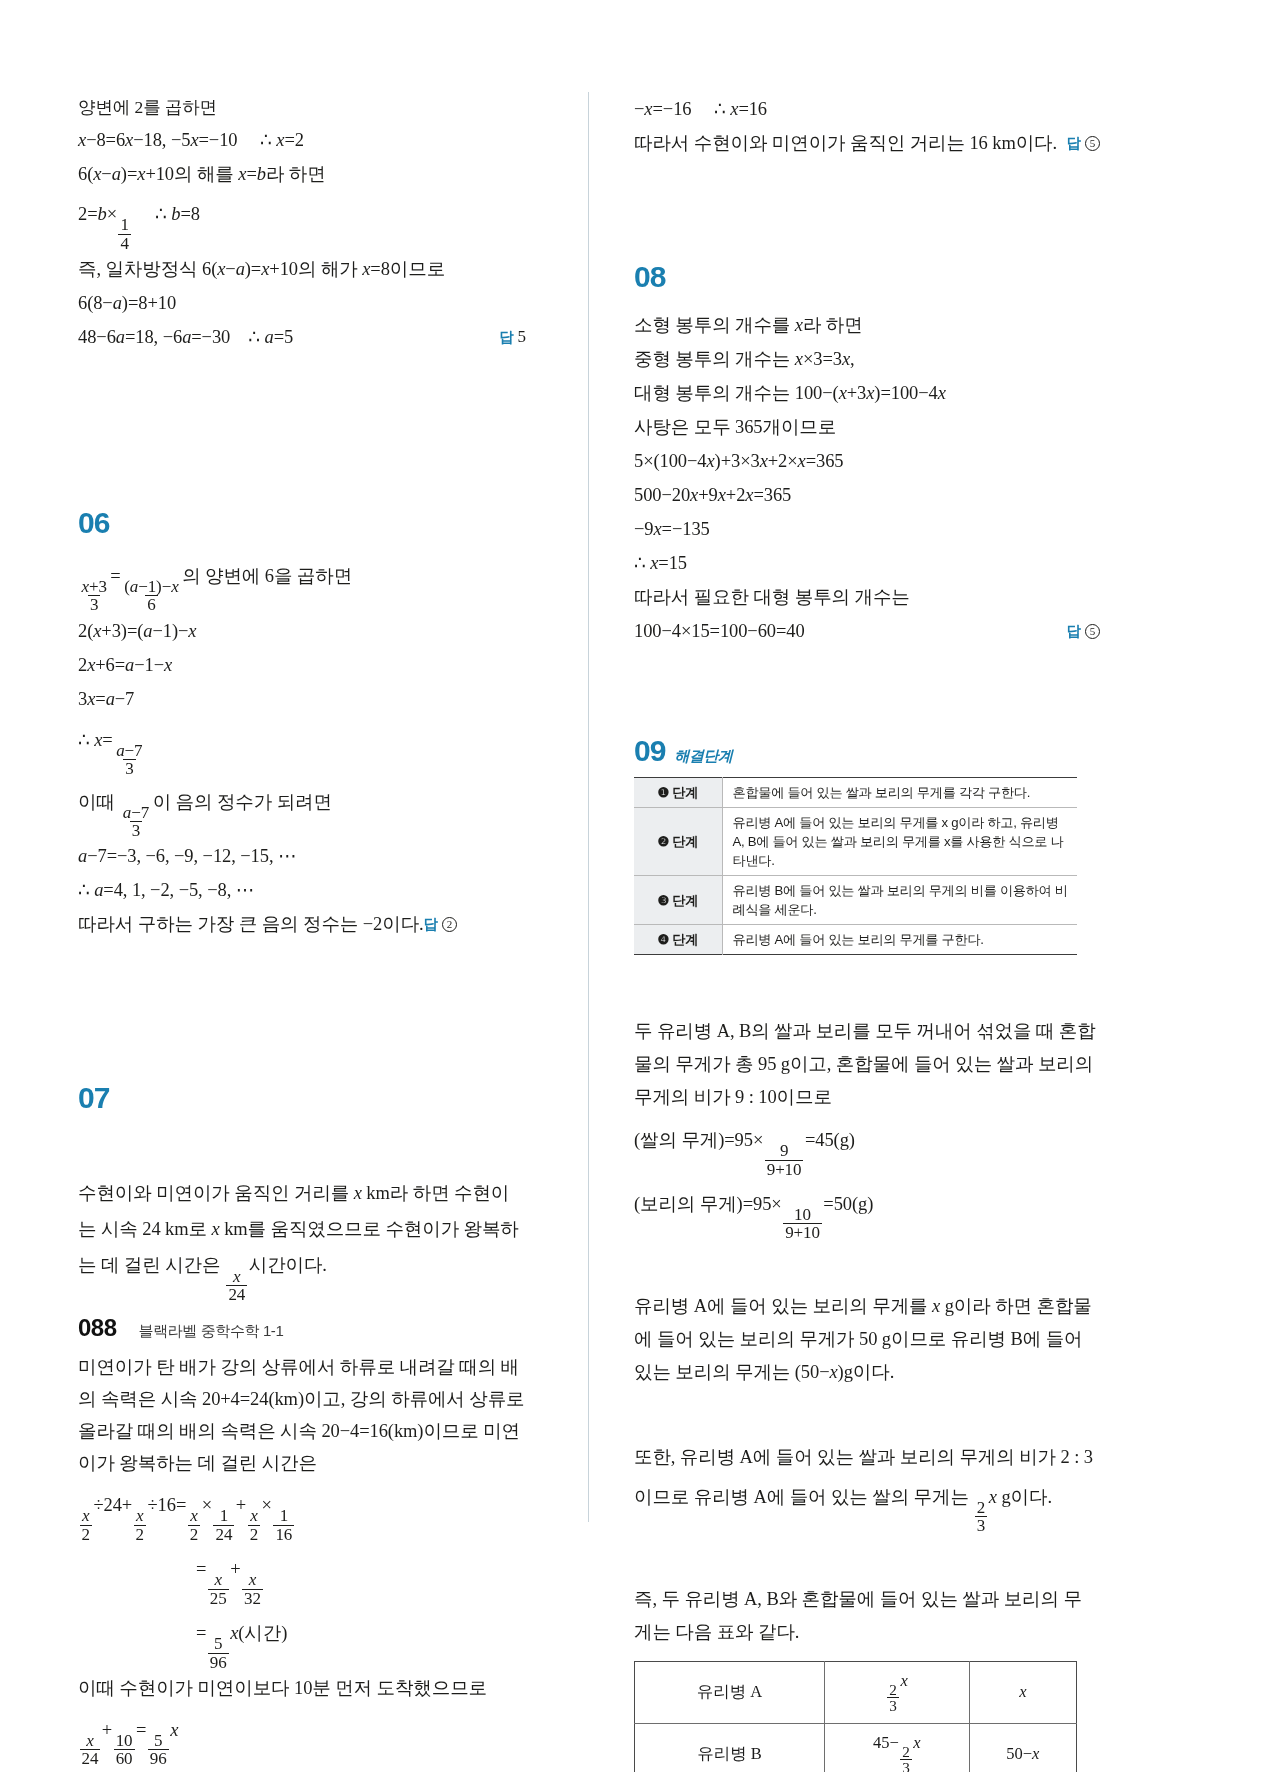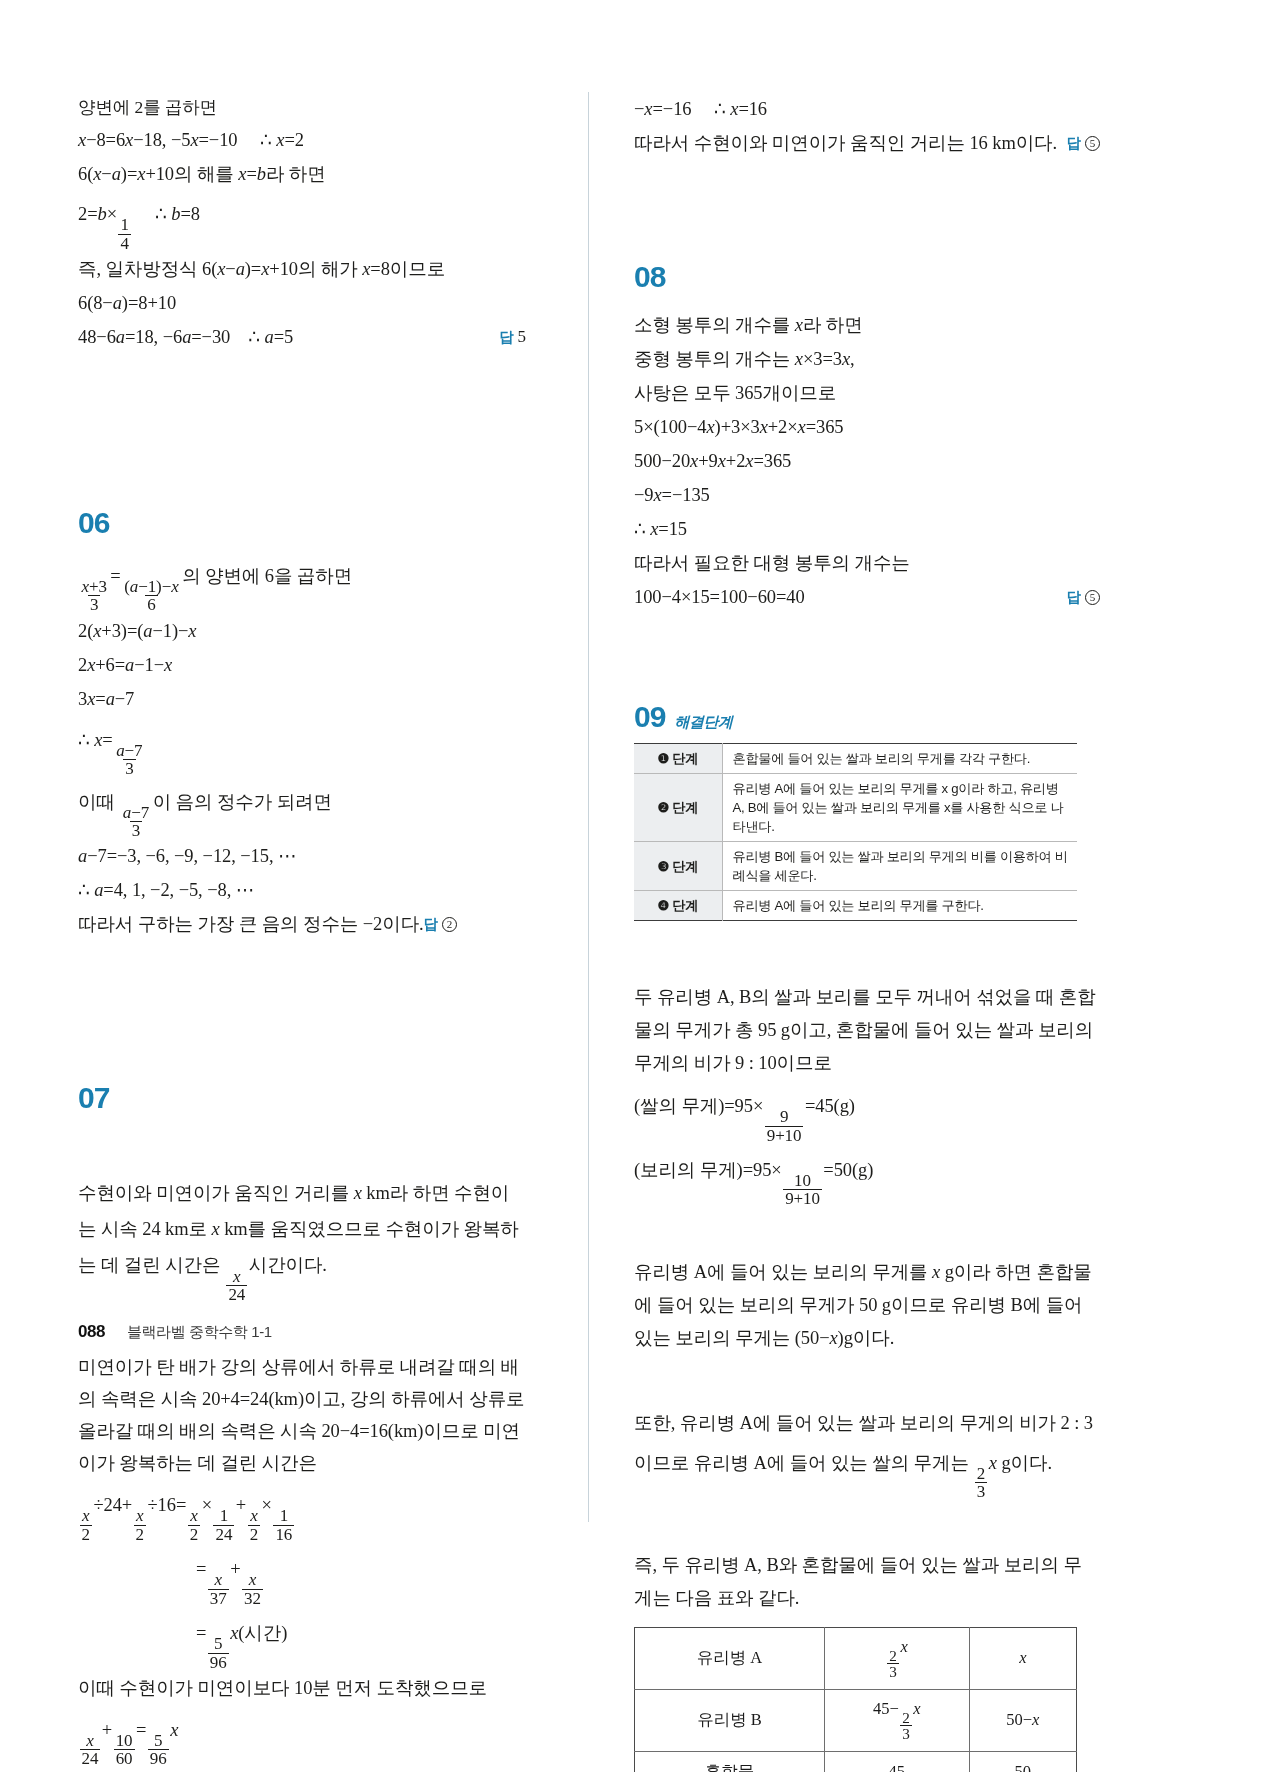--- a/index.html
+++ b/index.html
@@ -163,21 +163,21 @@
     position:absolute;
     left:78px;
     bottom:110px;
     display:flex;
     align-items:baseline;
     gap:22px;
   }
   .folio {
     font-family:"Liberation Sans", sans-serif;
     font-weight:bold;
-    font-size:17px;
+    font-size:24px;
     color:#111;
     letter-spacing:-0.5px;
     margin-top:6px;
   }
   .bookname {
     font-family:"Liberation Sans", sans-serif;
     font-size:15px;
     color:#3a3a3a;
     letter-spacing:-0.4px;
   }
@@ -294,21 +294,21 @@
                 <span class="num"><span class="m">x</span></span>
                 <span class="den">2</span>
               </span>×<span class="frac">
                 <span class="num">1</span>
                 <span class="den">16</span>
               </span>
           </div>
           <div class="line mathline indentR" style="line-height:52px;">
             =<span class="frac">
                 <span class="num"><span class="m">x</span></span>
-                <span class="den">37</span>
+                <span class="den">25</span>
               </span>+<span class="frac">
                 <span class="num"><span class="m">x</span></span>
                 <span class="den">32</span>
               </span>
           </div>
           <div class="line mathline indentR" style="line-height:52px;">
             =<span class="frac">
                 <span class="num">5</span>
                 <span class="den">96</span>
               </span><span class="m">x</span>(시간)
@@ -349,20 +349,21 @@
       </div>
 
       <div style="height:100px;"></div>
 
       <div>
         <div class="qnum">08</div>
         <div style="height:14px;"></div>
         <div class="txt">
           <div class="line mathline">소형 봉투의 개수를 <span class="m">x</span>라 하면</div>
           <div class="line mathline">중형 봉투의 개수는 <span class="m">x</span>×3=3<span class="m">x</span>,</div>
+          <div class="line mathline">대형 봉투의 개수는 100−(<span class="m">x</span>+3<span class="m">x</span>)=100−4<span class="m">x</span></div>
           <div class="line mathline">사탕은 모두 365개이므로</div>
           <div class="line mathline">5×(100−4<span class="m">x</span>)+3×3<span class="m">x</span>+2×<span class="m">x</span>=365</div>
           <div class="line mathline">500−20<span class="m">x</span>+9<span class="m">x</span>+2<span class="m">x</span>=365</div>
           <div class="line mathline">−9<span class="m">x</span>=−135</div>
           <div class="line mathline">∴ <span class="m">x</span>=15</div>
           <div class="line mathline">따라서 필요한 대형 봉투의 개수는</div>
           <div class="eqrow" style="justify-content:space-between;">
             <span class="mathline">100−4×15=100−60=40</span>
             <span class="answer">
               <span class="dap">답</span><span class="circnum">5</span>

